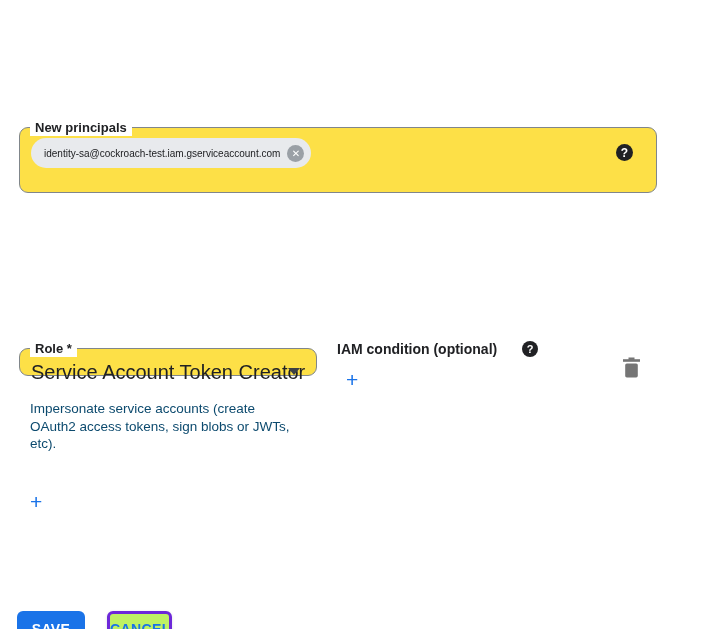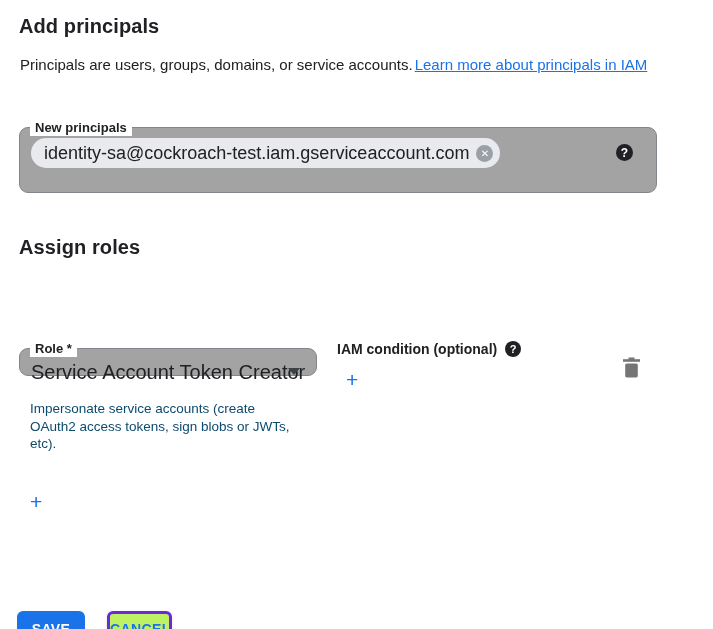--- a/index.html
+++ b/index.html
@@ -39,21 +39,21 @@
     text-decoration: underline;
     cursor: pointer;
   }
   .desc a.link { margin-left: 2px; }
 
   
   .field {
     position: absolute;
     border: 1px solid #80868b;
     border-radius: 9px;
-    background: #a3a3a3;
+    background: #fde047;
   }
   .field-label {
     position: absolute;
     top: -9px;
     left: 10px;
     background: #ffffff;
     padding: 0 5px;
     font-size: 13px;
     line-height: 17px;
     font-weight: 600;
@@ -74,21 +74,21 @@
     height: 30px;
     display: inline-flex;
     align-items: center;
     gap: 7px;
     background: #e8eaed;
     border-radius: 15px;
     padding: 0 7px 0 13px;
     cursor: default;
   }
   .chip-text {
-    font-size: 18px;
+    font-size: 10px;
     color: #202124;
     white-space: nowrap;
   }
   .chip-close {
     width: 17px;
     height: 17px;
     border-radius: 50%;
     background: #9aa0a6;
     color: #ffffff;
     font-size: 10px;
@@ -148,21 +148,21 @@
     font-size: 13.5px;
     line-height: 17.5px;
     color: #0c4a6e;
   }
   .iam-label-row {
     position: absolute;
     left: 337px;
     top: 341px;
     display: inline-flex;
     align-items: center;
-    gap: 8px;
+    gap: 25px;
   }
   .iam-label {
     font-size: 14px;
     font-weight: 700;
     color: #202124;
     white-space: nowrap;
   }
   .help-small { width: 16px; height: 16px; font-size: 11px; }
 
   .text-button {
@@ -226,34 +226,31 @@
     color: #1a73e8;
     border: 3px solid #6d28d9;
     box-shadow: 0 1px 3px rgba(60,64,67,0.18);
   }
 </style>
 </head>
 <body>
 
 <div class="page">
 
-  <h1 class="title-principals">Add principals</h1>
-
-  <p class="desc desc-principals"><span>Principals are users, groups, domains, or service accounts.</span><a class="link">Learn more about principals in IAM</a></p>
+
 
   <div class="field new-principals-field">
     <span class="field-label">New principals</span>
     <div class="chip">
       <span class="chip-text">identity-sa@cockroach-test.iam.gserviceaccount.com</span>
       <span class="chip-close">✕</span>
     </div>
     <span class="help-circle np-help">?</span>
   </div>
 
-  <h2 class="title-roles">Assign roles</h2>
 
 
   <div class="field role-field">
     <span class="field-label">Role *</span>
     <span class="role-value">Service Account Token Creator</span>
     <span class="dropdown-arrow"></span>
   </div>
 
   <div class="role-helper">Impersonate service accounts (create OAuth2 access tokens, sign blobs or JWTs, etc).</div>
 

